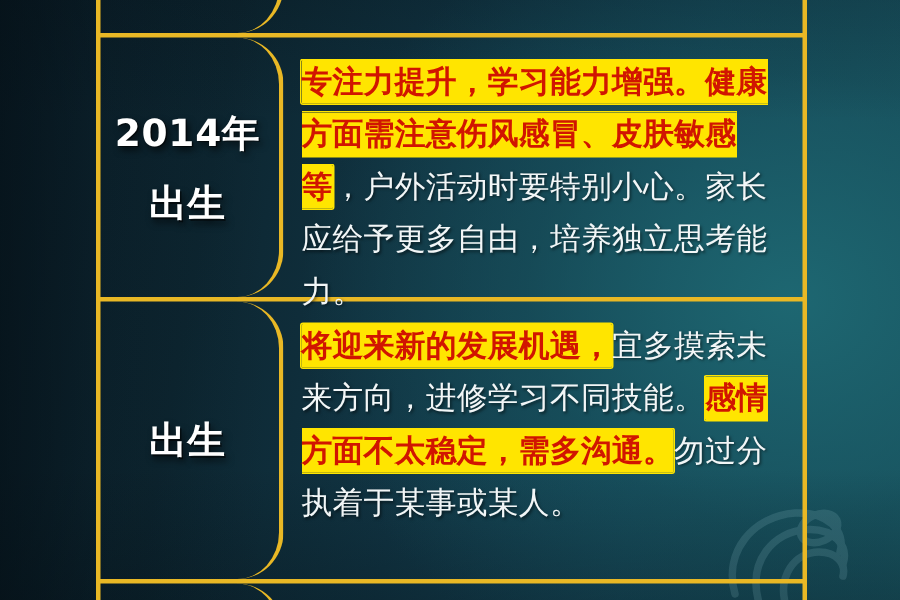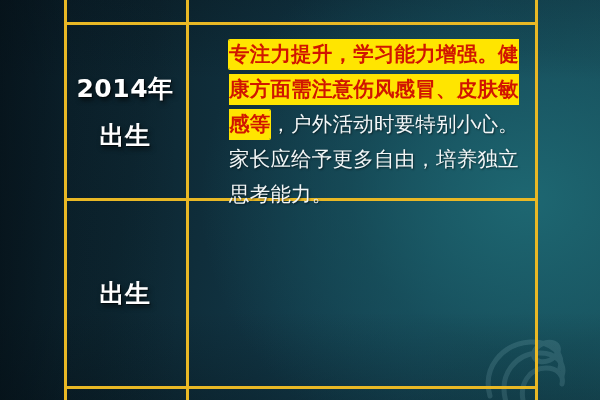--- a/index.html
+++ b/index.html
@@ -45,20 +45,21 @@
     position:absolute; left:-3px; width:474px;
     border-bottom:3px solid #e9b825;
   }
   .tcell-left {
     position:absolute; left:0; top:0;
     width:125px; height:100%;
     border-right:3px solid #e9b825;
     display:flex; flex-direction:column;
     align-items:center; justify-content:center;
     gap:14px;
+    border-radius:31px;
   }
   .tcell-right {
     position:absolute; left:125px; top:0;
     width:349px; height:100%;
     padding:12px 10px 10px 12px;
   }
 
   .year-line {
     color:#ffffff;
     font-size:25px;
@@ -71,21 +72,20 @@
   }
 
   
   .para {
     font-size:20.5px;
     line-height:35px;
     color:#f2f6f7;
     letter-spacing:0.2px;
     word-break:break-all;
     text-shadow:1px 1px 2px rgba(0,0,0,0.55);
-    margin-left:28px;
   }
   .para .hl {
     background:#ffe500;
     color:#d11500;
     font-weight:bold;
     padding:2px 0 3px 0;
     box-shadow:0 0 0 1px #ffe500;
     text-shadow:none;
     border-radius:1px;
   }
@@ -130,20 +130,23 @@
     </div>
     <div class="tcell-right">
       <p class="para"><span class="hl">专注力提升，学习能力增强。健康方面需注意伤风感冒、皮肤敏感等</span><span>，户外活动时要特别小心。家长应给予更多自由，培养独立思考能力。</span></p>
     </div>
   </div>
 
   <div class="trow" style="top:262px; height:188px;">
     <div class="tcell-left">
       <div class="year-line">出生</div>
     </div>
+    <div class="tcell-right">
+      <p class="para"><span class="hl">将迎来新的发展机遇，</span><span>宜多摸索未来方向，进修学习不同技能。</span><span class="hl">感情方面不太稳定，需多沟通。</span><span>勿过分执着于某事或某人。</span></p>
+    </div>
   </div>
 
   <div class="trow partial" style="top:450px; height:66px; border-bottom:none;">
     <div class="tcell-left">
       <div class="year-line"></div>
     </div>
     <div class="tcell-right">
       <p class="para"></p>
     </div>
   </div>

